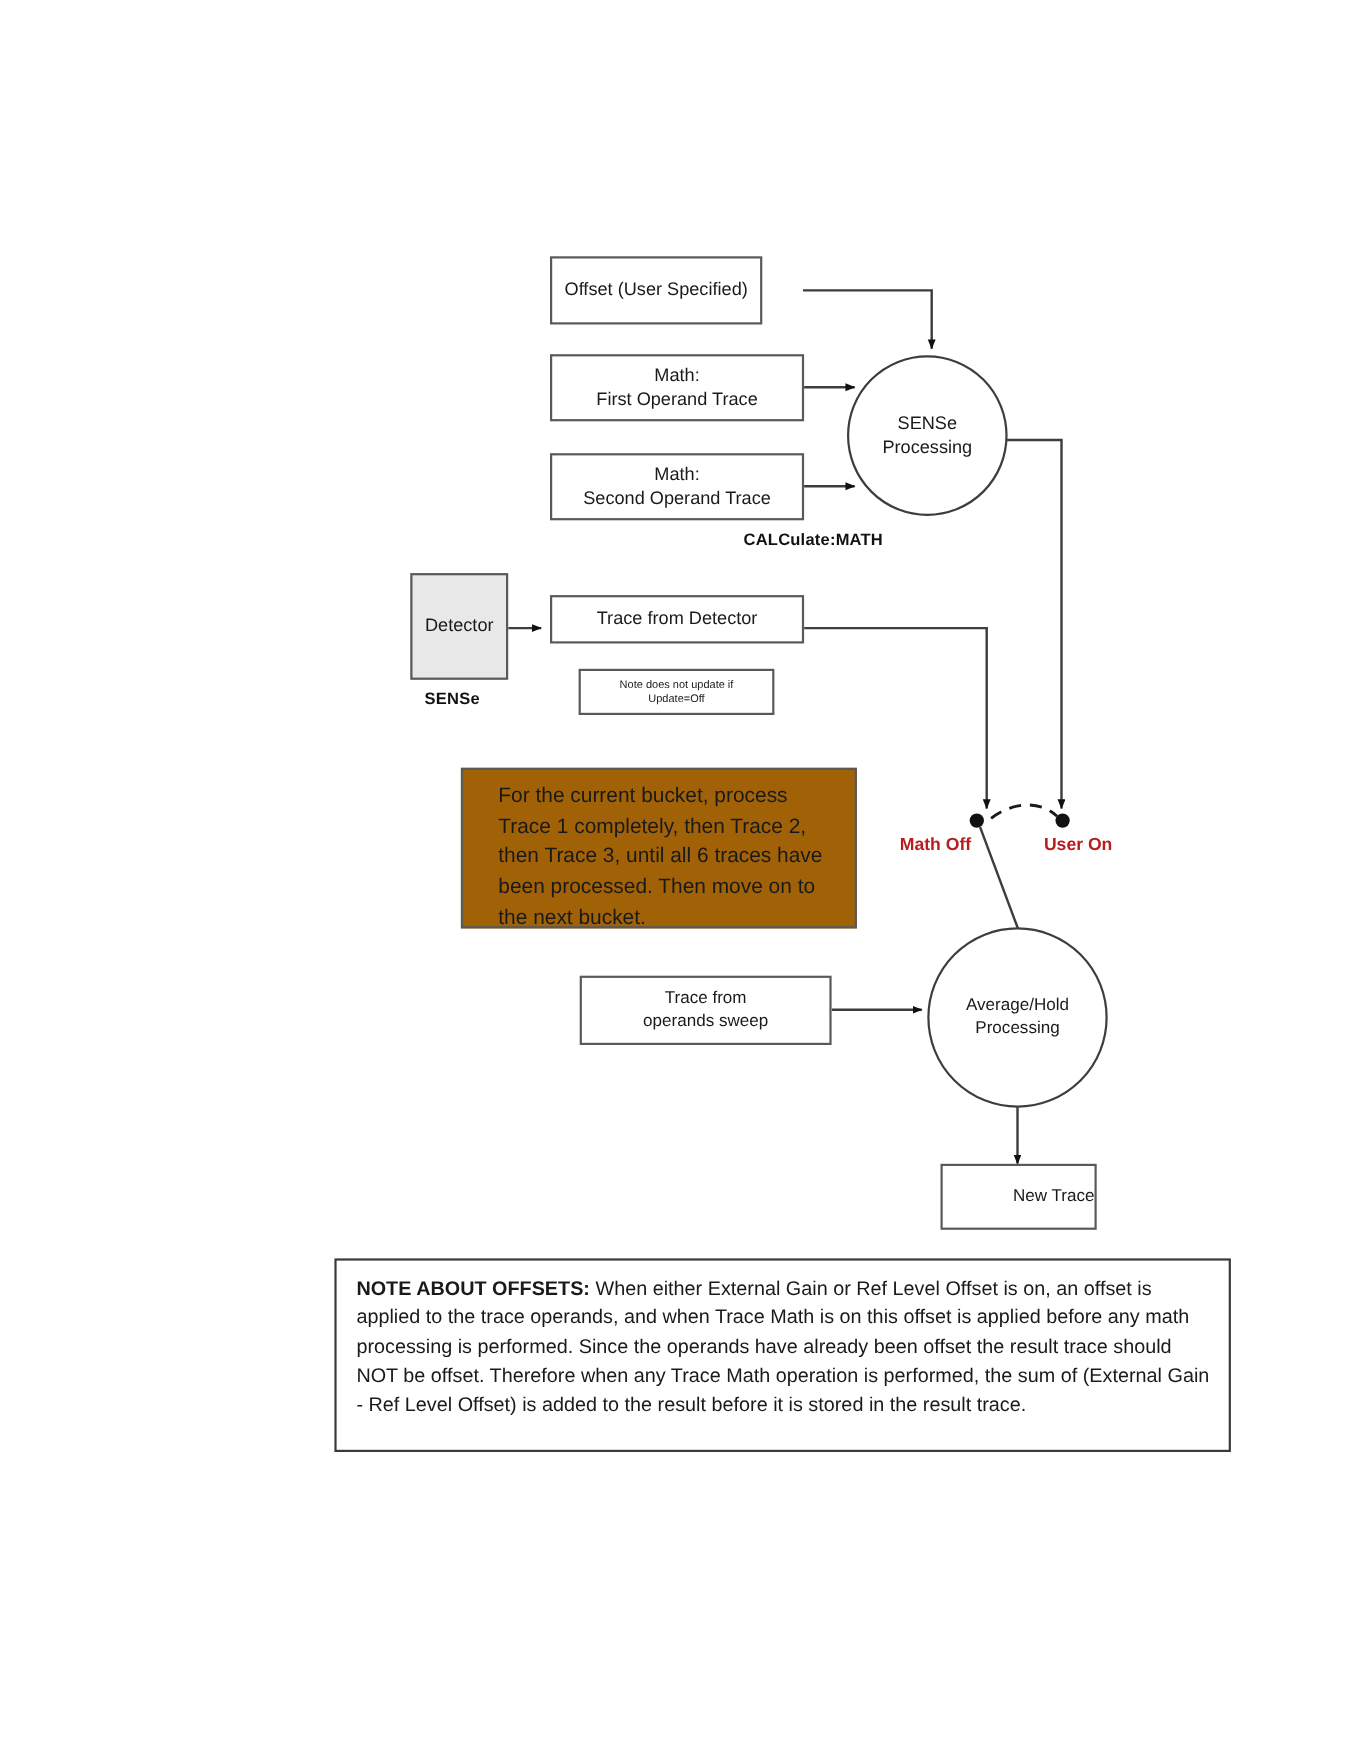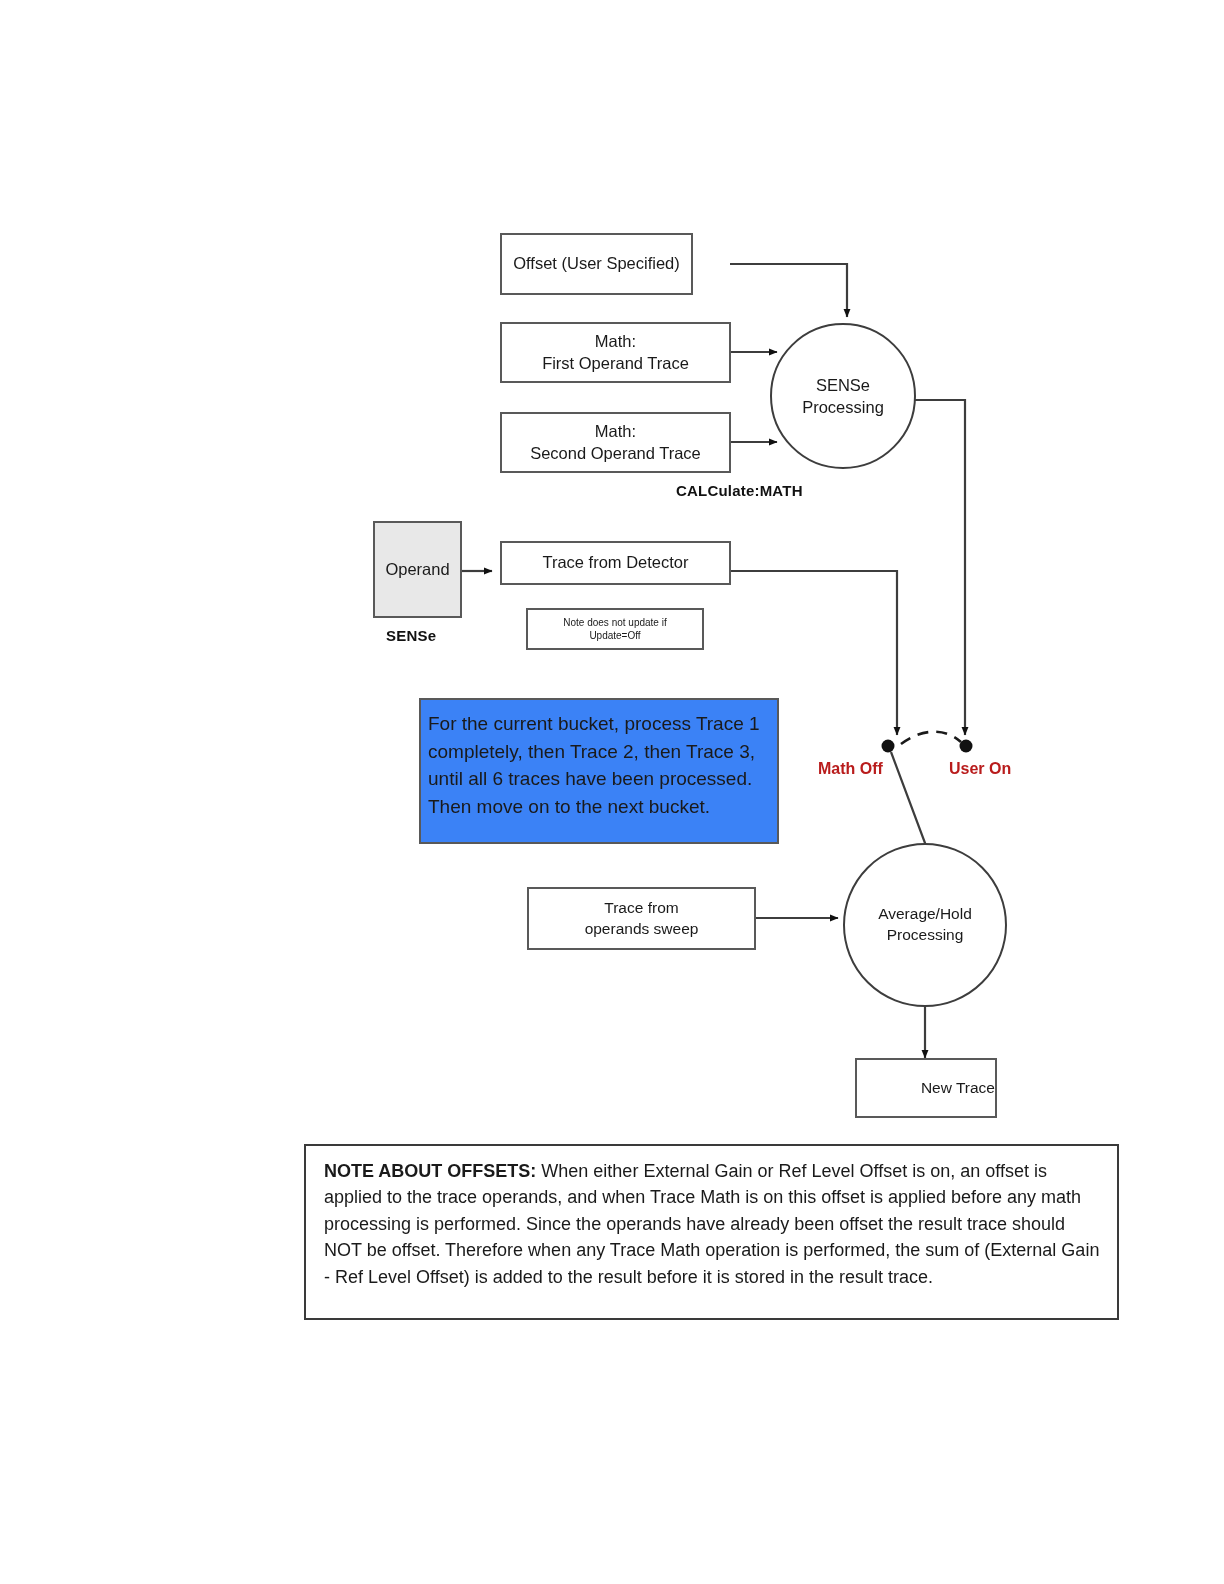--- a/index.html
+++ b/index.html
@@ -75,22 +75,22 @@
     position: absolute;
     font-weight: bold;
     font-size: 16px;
     color: #b91c1c;
     white-space: nowrap;
   }
   .bigbox {
     position: absolute;
     box-sizing: border-box;
     border: 2px solid #595959;
-    background: #3b82f6;
-    padding: 10px 14px 12px 7px;
+    background: #a16207;
+    padding: 10px 14px 12px 32px;
     line-height: 1.46;
     color: #1a1a1a;
   }
   .notebox {
     position: absolute;
     box-sizing: border-box;
     border: 2px solid #3a3a3a;
     background: #ffffff;
     padding: 12px 16px 0 18px;
     line-height: 1.47;
@@ -175,21 +175,21 @@
   </div>
 
   <div class="circle f16" style="left:770px; top:323px; width:146px; height:146px;">
     <span class="txt">SENSe
 Processing</span>
   </div>
 
   <div class="caption" style="left:676px; top:482px;">CALCulate:MATH</div>
 
   <div class="node gray f16" style="left:373px; top:521px; width:89px; height:97px;">
-    <span class="txt">Operand</span>
+    <span class="txt">Detector</span>
   </div>
 
   <div class="caption" style="left:386px; top:627px;">SENSe</div>
 
   <div class="node f16" style="left:500px; top:541px; width:231px; height:44px;">
     <span class="txt">Trace from Detector</span>
   </div>
 
   <div class="node f13" style="left:526px; top:608px; width:178px; height:42px;">
     <span class="txt">Note does not update if

